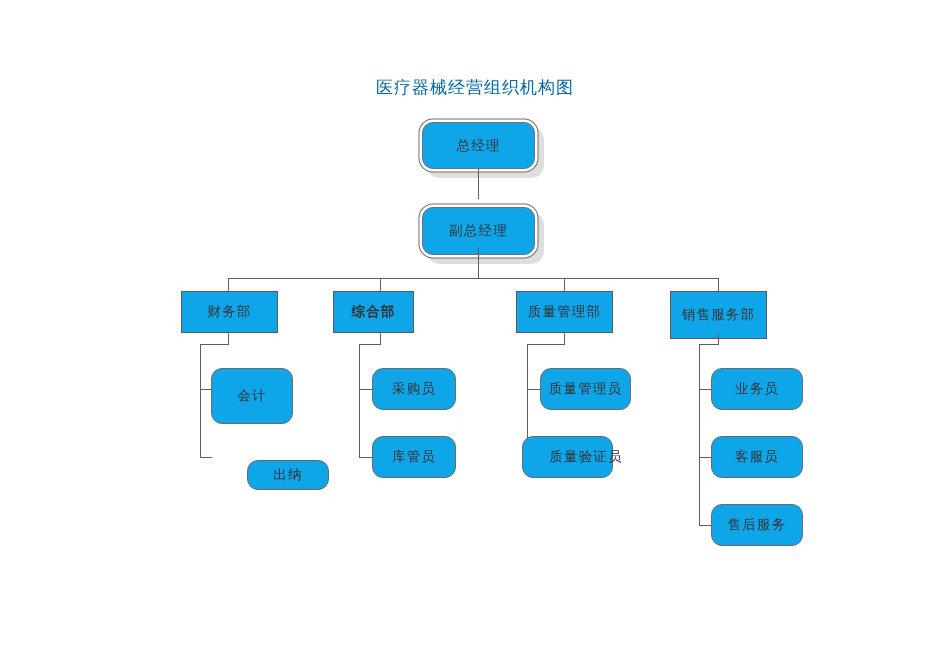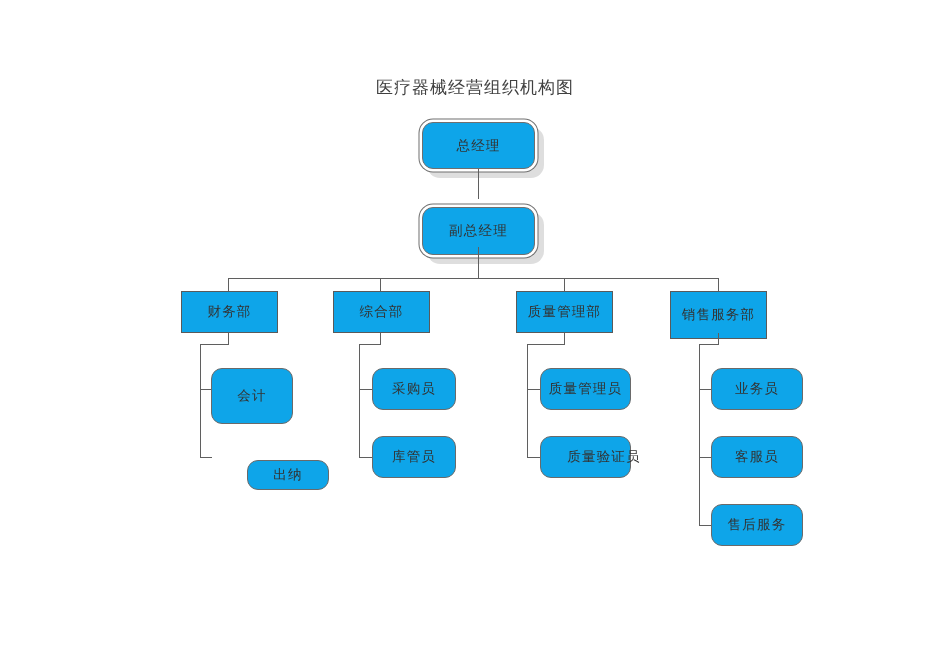--- a/index.html
+++ b/index.html
@@ -21,21 +21,21 @@
 
   
   #chart-title {
     position: absolute;
     left: 0;
     top: 76px;
     width: 950px;
     text-align: center;
     font-size: 17px;
     letter-spacing: 1px;
-    color: #404040;
+    color: #0369a1;
     white-space: nowrap;
   }
 
   
   .node {
     position: absolute;
     box-sizing: border-box;
     display: flex;
     align-items: center;
     justify-content: center;
@@ -96,21 +96,21 @@
   <div class="conn h" style="left:228px; top:278px; width:491px;"></div>
 
   <div class="conn v" style="left:228px; top:278px; height:13px;"></div>
   <div class="conn v" style="left:380px; top:278px; height:13px;"></div>
   <div class="conn v" style="left:564px; top:278px; height:13px;"></div>
   <div class="conn v" style="left:718px; top:278px; height:13px;"></div>
 
   <div class="node dept" style="left:181px; top:291px; width:97px; height:42px;">
     <span>财务部</span>
   </div>
-  <div class="node dept" style="left:333px; top:291px; width:97px; height:42px;">
+  <div class="node dept" style="left:333px; top:291px; width:81px; height:42px;font-weight:bold;">
     <span>综合部</span>
   </div>
   <div class="node dept" style="left:516px; top:291px; width:97px; height:42px;">
     <span>质量管理部</span>
   </div>
   <div class="node dept" style="left:670px; top:291px; width:97px; height:48px;">
     <span>销售服务部</span>
   </div>
 
   <div class="conn v" style="left:228px; top:333px; height:11px;"></div>
@@ -141,21 +141,21 @@
 
   <div class="conn v" style="left:564px; top:333px; height:11px;"></div>
   <div class="conn h" style="left:527px; top:344px; width:38px;"></div>
   <div class="conn v" style="left:527px; top:344px; height:113px;"></div>
   <div class="conn h" style="left:527px; top:389px; width:13px;"></div>
   <div class="conn h" style="left:527px; top:457px; width:13px;"></div>
 
   <div class="node leaf" style="left:540px; top:368px; width:91px; height:42px;">
     <span>质量管理员</span>
   </div>
-  <div class="node leaf" style="left:540px; top:436px; width:91px; height:42px;padding-left:37px;">
+  <div class="node leaf" style="left:522px; top:436px; width:91px; height:42px;padding-left:37px;">
     <span>质量验证员</span>
   </div>
 
   <div class="conn v" style="left:718px; top:333px; height:11px;"></div>
   <div class="conn h" style="left:699px; top:344px; width:20px;"></div>
   <div class="conn v" style="left:699px; top:344px; height:181px;"></div>
   <div class="conn h" style="left:699px; top:389px; width:12px;"></div>
   <div class="conn h" style="left:699px; top:457px; width:12px;"></div>
   <div class="conn h" style="left:699px; top:525px; width:12px;"></div>
 

